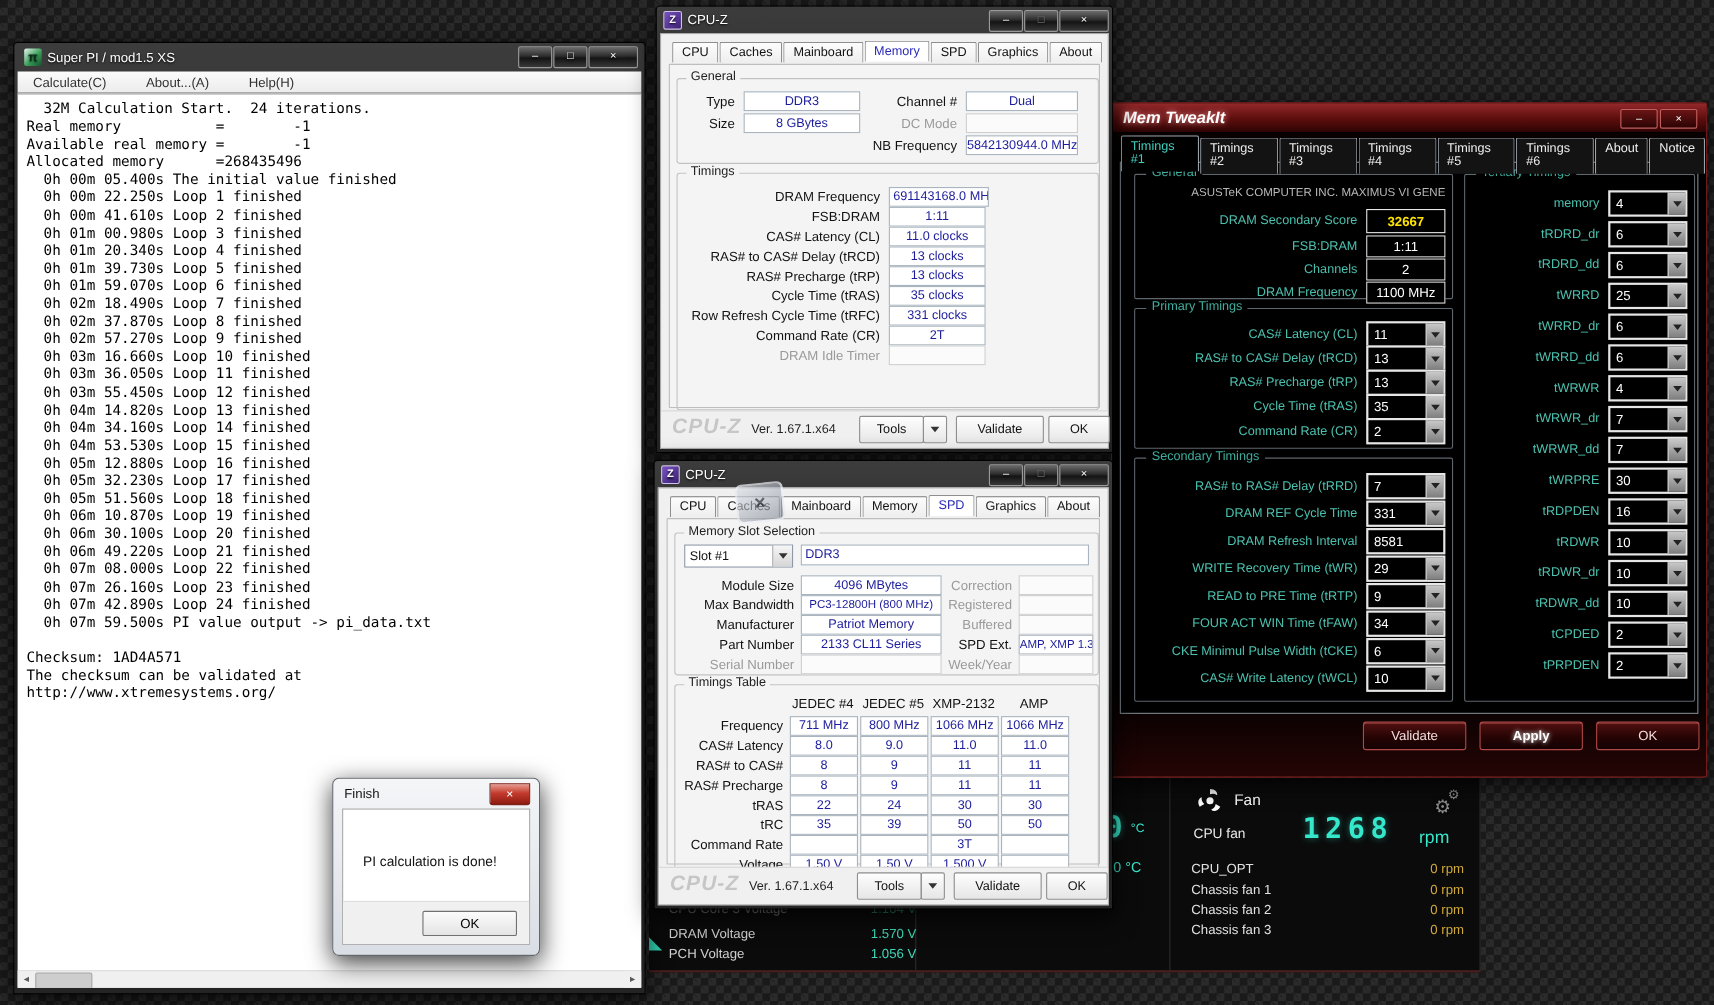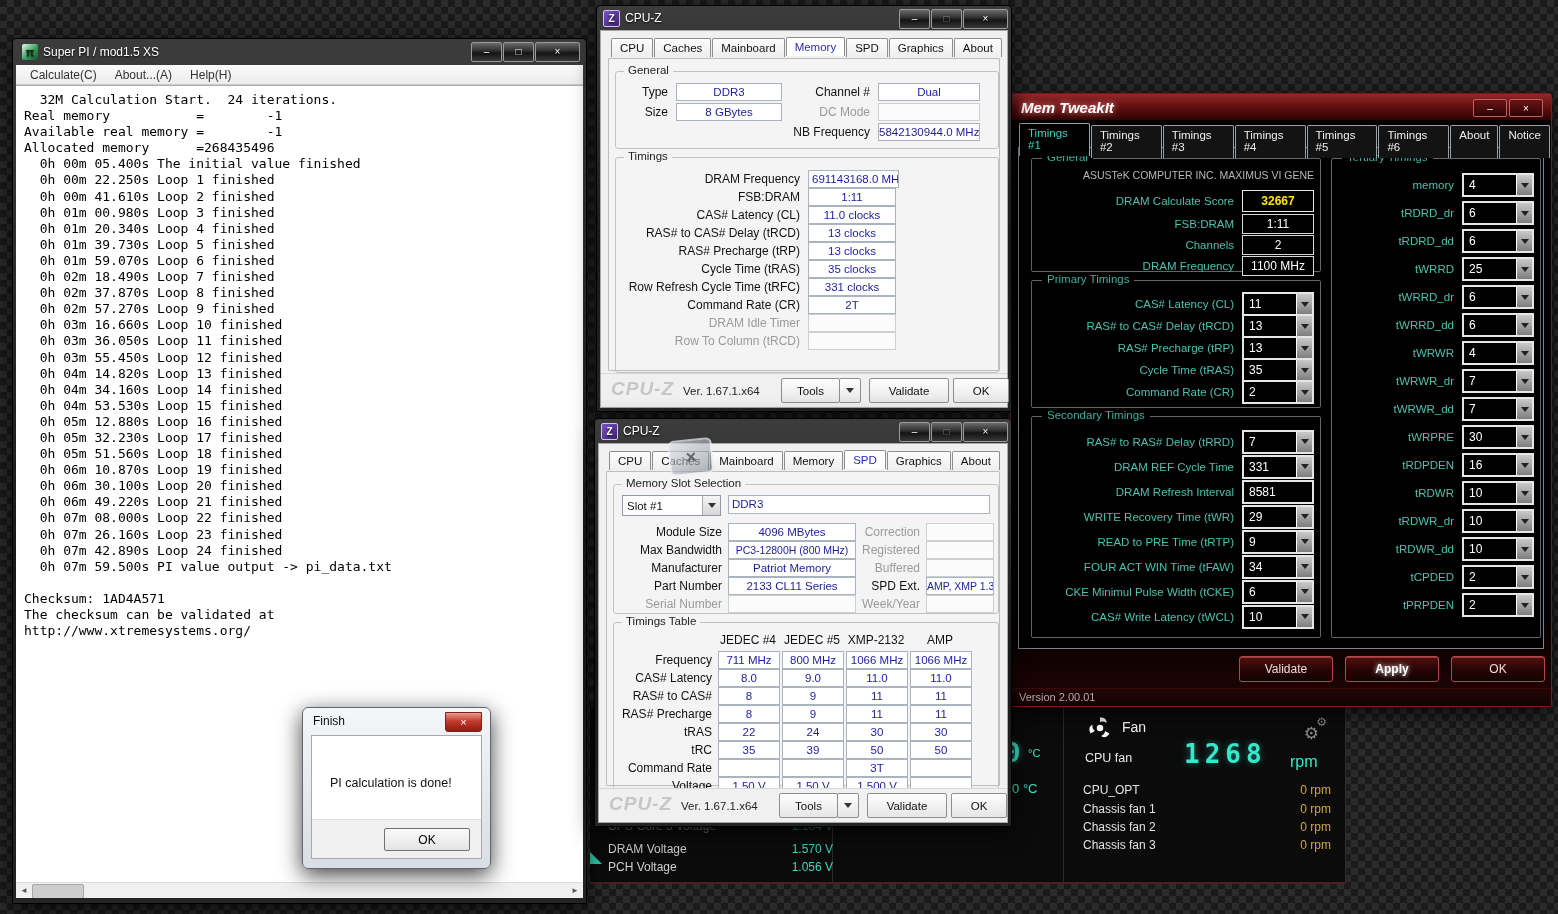--- a/index.html
+++ b/index.html
@@ -17,21 +17,21 @@
   .win{position:absolute;box-shadow:0 6px 22px rgba(0,0,0,.75)}
   
   .aero{background:linear-gradient(180deg,#3c3c3c,#181818 60%,#242424);border:1px solid #000;padding:0 3px 3px 3px;border-radius:4px 4px 0 0}
   .aero-tb{height:26px;display:flex;align-items:center;color:#fff;font-size:12px;text-shadow:0 1px 2px #000;padding-left:6px;position:relative}
   .tb-btns{position:absolute;right:3px;top:3px;display:flex;gap:1px}
   .tb-btn{width:29px;height:18px;display:flex;align-items:center;justify-content:center;color:#fff;font-size:10px;line-height:10px;
     background:linear-gradient(180deg,#6b6b6b,#2c2c2c 45%,#141414 55%,#383838);border:1px solid #9a9a9a;border-radius:2px;cursor:pointer}
   .tb-btn.close{width:43px}
   .tb-btn.dim{color:#8a8a8a}
   
-  .sp-menu{height:19px;background:linear-gradient(#fbfbfb,#ececec);border-bottom:1px solid #c8c8c8;display:flex;align-items:center;font-size:12px;color:#333;padding-left:6px;gap:2px}
+  .sp-menu{height:19px;background:linear-gradient(#fbfbfb,#ececec);border-bottom:1px solid #c8c8c8;display:flex;align-items:center;font-size:12px;color:#333;padding-left:6px;gap:20px}
   .sp-menu span{padding:1px 8px;cursor:default}
   .sp-client{position:relative;background:#fff;border-top:1px solid #b0b0b0;height:812px;overflow:hidden}
   .sp-pre{margin:0;padding:6px 0 0 8px;font-family:"DejaVu Sans Mono",monospace;font-size:13px;line-height:16.1px;color:#000;white-space:pre}
   .sp-hscroll{position:absolute;left:0;right:0;bottom:0;height:15px;background:#f0f0f0;border-top:1px solid #dcdcdc;display:flex}
   .sp-arrow{width:16px;height:15px;background:#f0f0f0;color:#5a5a5a;font-size:8px;display:flex;align-items:center;justify-content:center}
   .sp-thumb{width:50px;height:13px;margin-top:1px;background:#cdcdcd;border:1px solid #a6a6a6;border-radius:2px}
   .spicon{width:16px;height:16px;margin-right:5px;border-radius:2px;background:linear-gradient(135deg,#e8f8ee,#3aa05a 55%,#14502c);color:#0a3018;font-weight:bold;font-size:11px;display:flex;align-items:center;justify-content:center}
   
   .cz-body{position:absolute;top:24px;left:3px;right:3px;bottom:3px;background:#f0f0f0;border:1px solid #a8a8a8}
   .cz-tabs{position:absolute;top:7px;left:10px;display:flex}
@@ -228,21 +228,21 @@
     <span class="mt-tab">About</span>
     <span class="mt-tab">Notice</span>
   </div>
   <div class="mt-frame">
 
     <div class="mt-gb" style="left:12px;top:10px;width:288px;height:112px">
       <span class="mt-gb-label">General</span>
       <div style="position:absolute;left:0;right:6px;top:10px;text-align:right;font-size:10.5px;color:#b8b8b8">ASUSTeK COMPUTER INC. MAXIMUS VI GENE</div>
       <div style="position:absolute;right:6px;top:30px;width:276px">
         <div class="mt-row" style="height:24px">
-          <span class="mt-lbl">DRAM Calculate Score</span>
+          <span class="mt-lbl">DRAM Secondary Score</span>
           <span class="mt-gfld" style="position:static;width:70px;height:20px;line-height:20px;color:#ffe400;font-weight:bold;border-color:#e8e8e8">32667</span>
         </div>
         <div class="mt-row" style="height:21px">
           <span class="mt-lbl">FSB:DRAM</span>
           <span class="mt-gfld" style="position:static;width:70px">1:11</span>
         </div>
         <div class="mt-row" style="height:21px">
           <span class="mt-lbl">Channels</span>
           <span class="mt-gfld" style="position:static;width:70px">2</span>
         </div>
@@ -525,21 +525,20 @@
                 <i></i>
               </span>
             </span>
           </div>
       </div>
     </div>
   </div>
   <div class="mt-btn" style="left:228px">Validate</div>
   <div class="mt-btn apply" style="left:334px">Apply</div>
   <div class="mt-btn" style="left:440px">OK</div>
-  <div class="mt-status">Version 2.00.01</div>
 </div>
 
 <div class="win aero" style="left:596px;top:5px;width:414px;height:405px;padding:0;z-index:4">
   <div class="aero-tb" style="height:24px">
     <span class="zicon">Z</span>
     <span>CPU-Z</span>
     <span class="tb-btns">
       <span class="tb-btn">–</span>
       <span class="tb-btn dim">□</span>
       <span class="tb-btn close">×</span>
@@ -603,24 +602,20 @@
               <span class="cz-fld" style="left:192px;top:0;width:86px">331 clocks</span>
             </div>
           <div class="cz-trow">
               <span class="cz-lbl" style="left:4px;top:2px;width:180px">Command Rate (CR)</span>
               <span class="cz-fld" style="left:192px;top:0;width:86px">2T</span>
             </div>
           <div class="cz-trow">
               <span class="cz-lbl off" style="left:4px;top:2px;width:180px">DRAM Idle Timer</span>
               <span class="cz-fld off" style="left:192px;top:0;width:86px"></span>
             </div>
-          <div class="cz-trow">
-              <span class="cz-lbl off" style="left:4px;top:2px;width:180px">Row To Column (tRCD)</span>
-              <span class="cz-fld off" style="left:192px;top:0;width:86px"></span>
-            </div>
         </div>
       </div>
     </div>
     <div class="cz-foot">
       <span class="cz-logo">CPU-Z</span>
       <span class="cz-ver">Ver. 1.67.1.x64</span>
       <span class="cz-btn" style="left:180px;width:57px">Tools</span>
       <span class="cz-btn" style="left:238px;width:20px">
           <span class="dd-tri"></span>
         </span>

